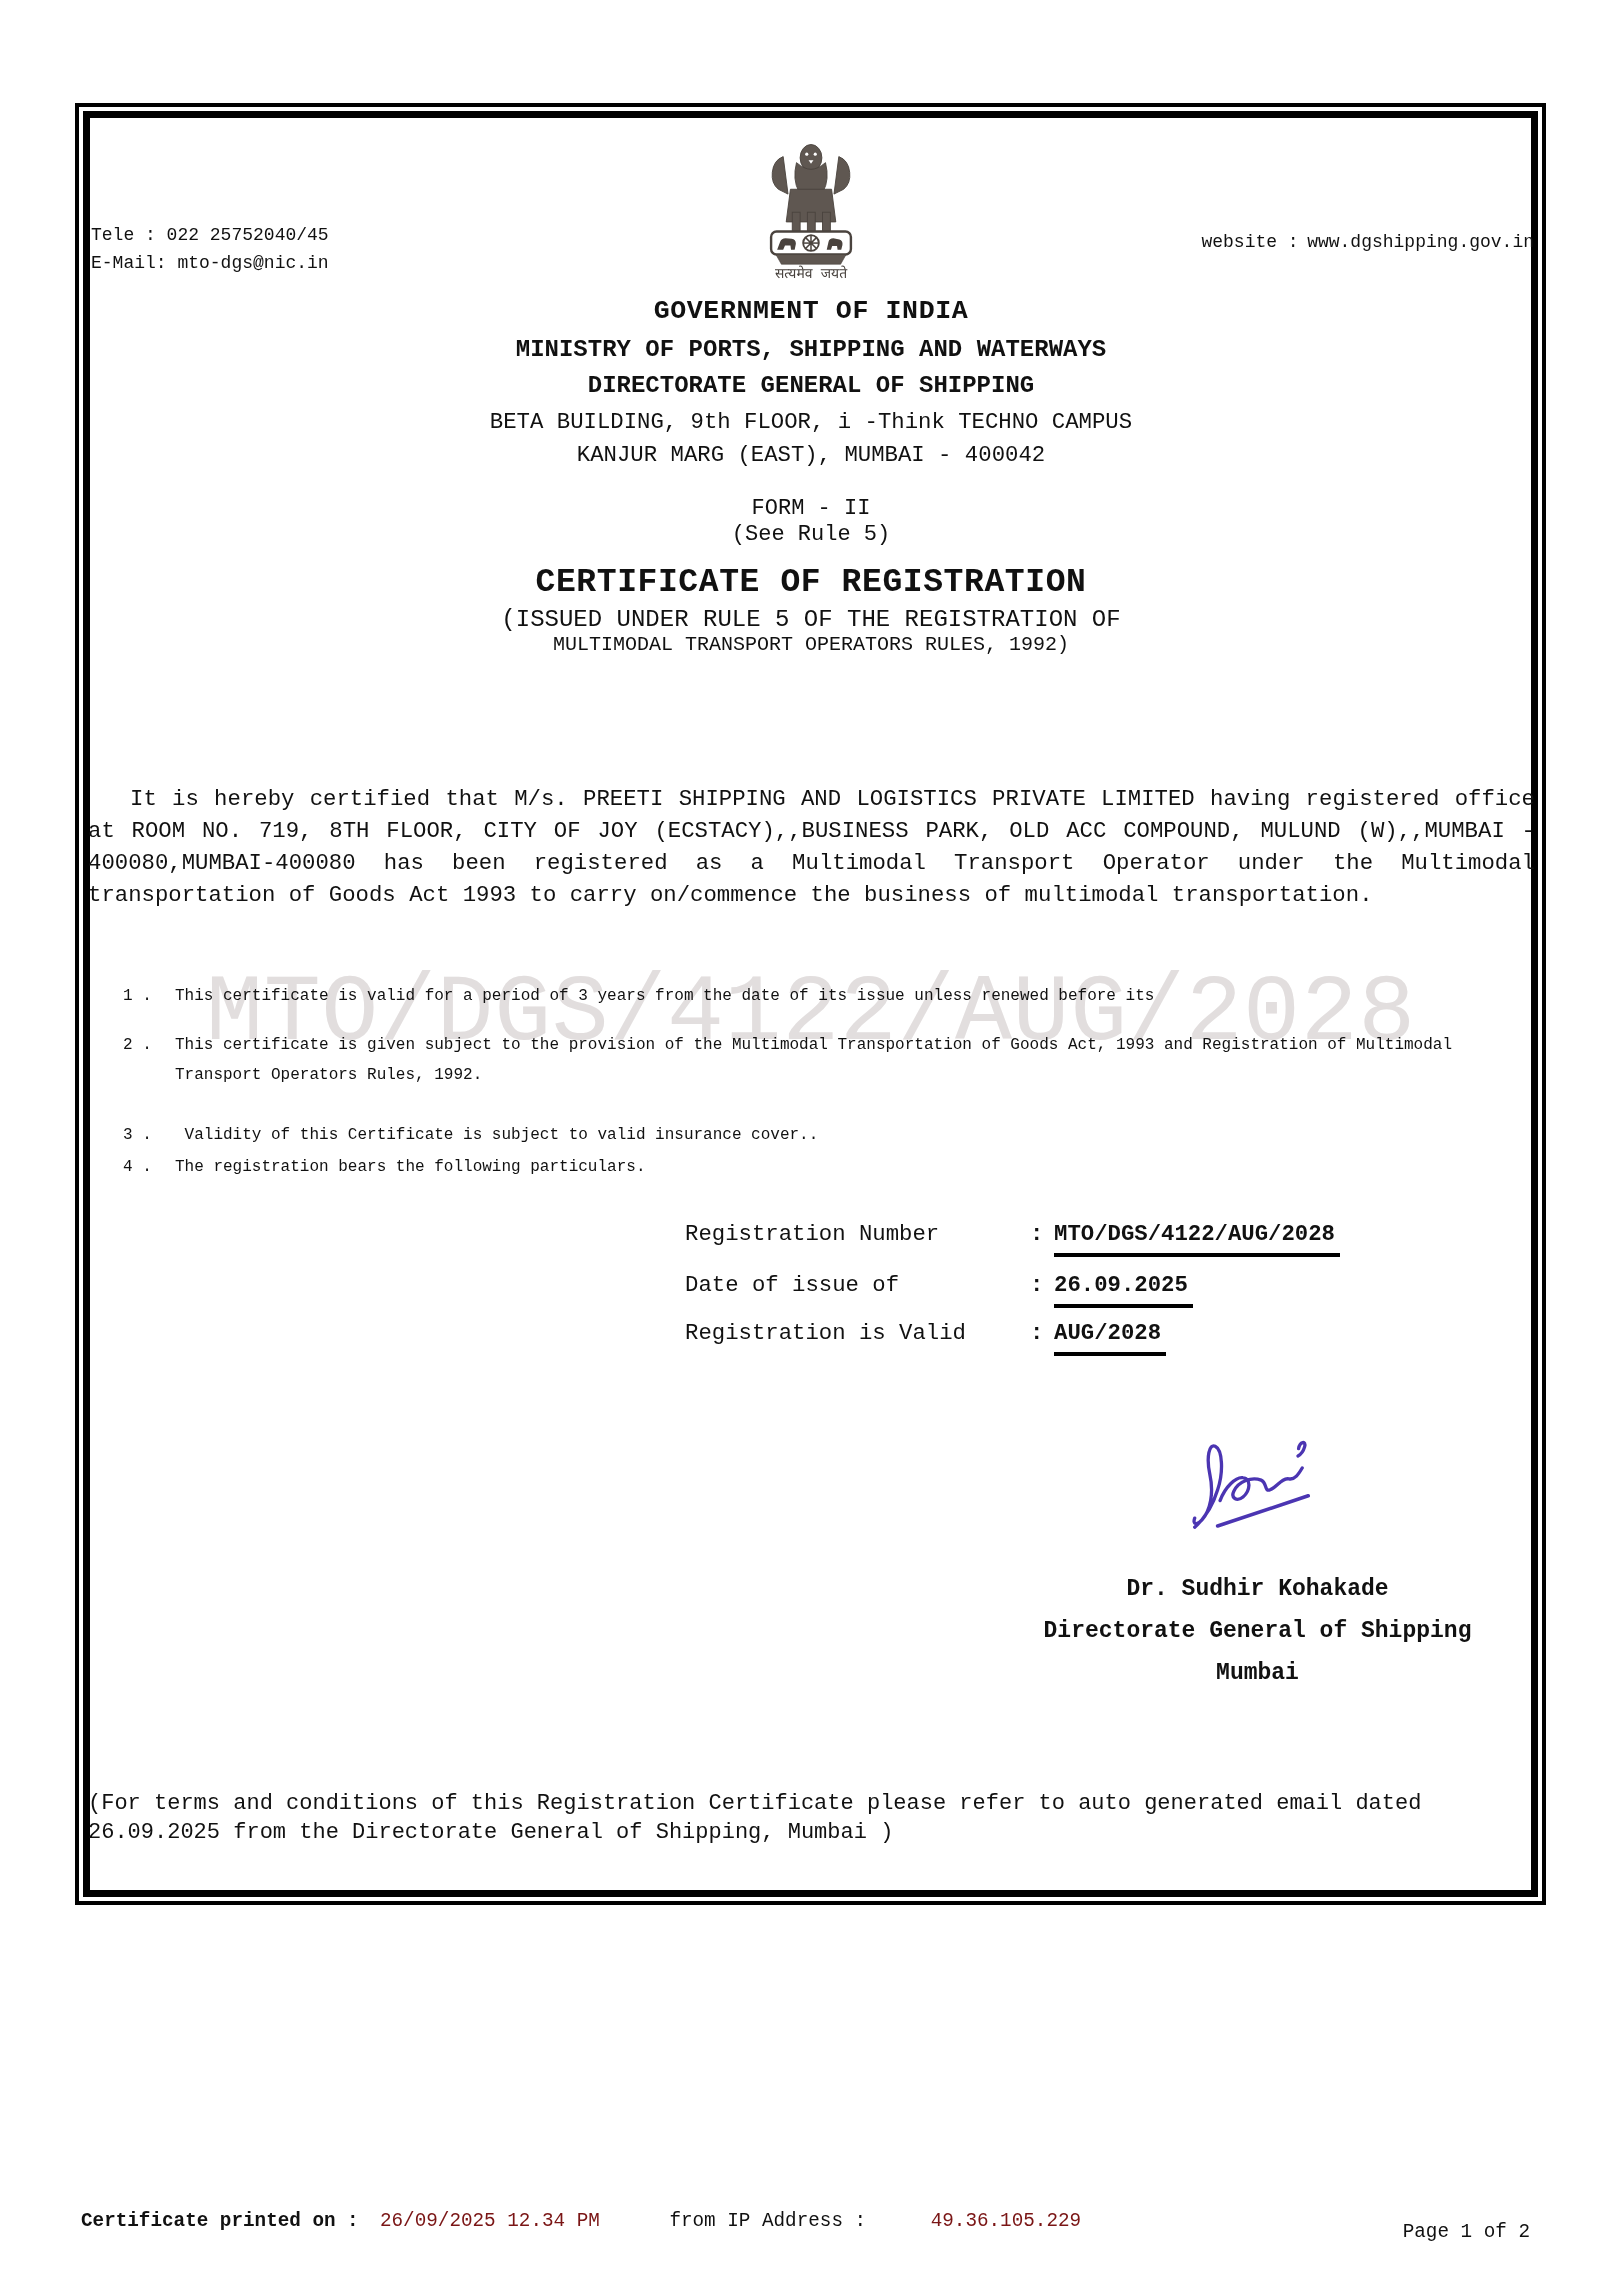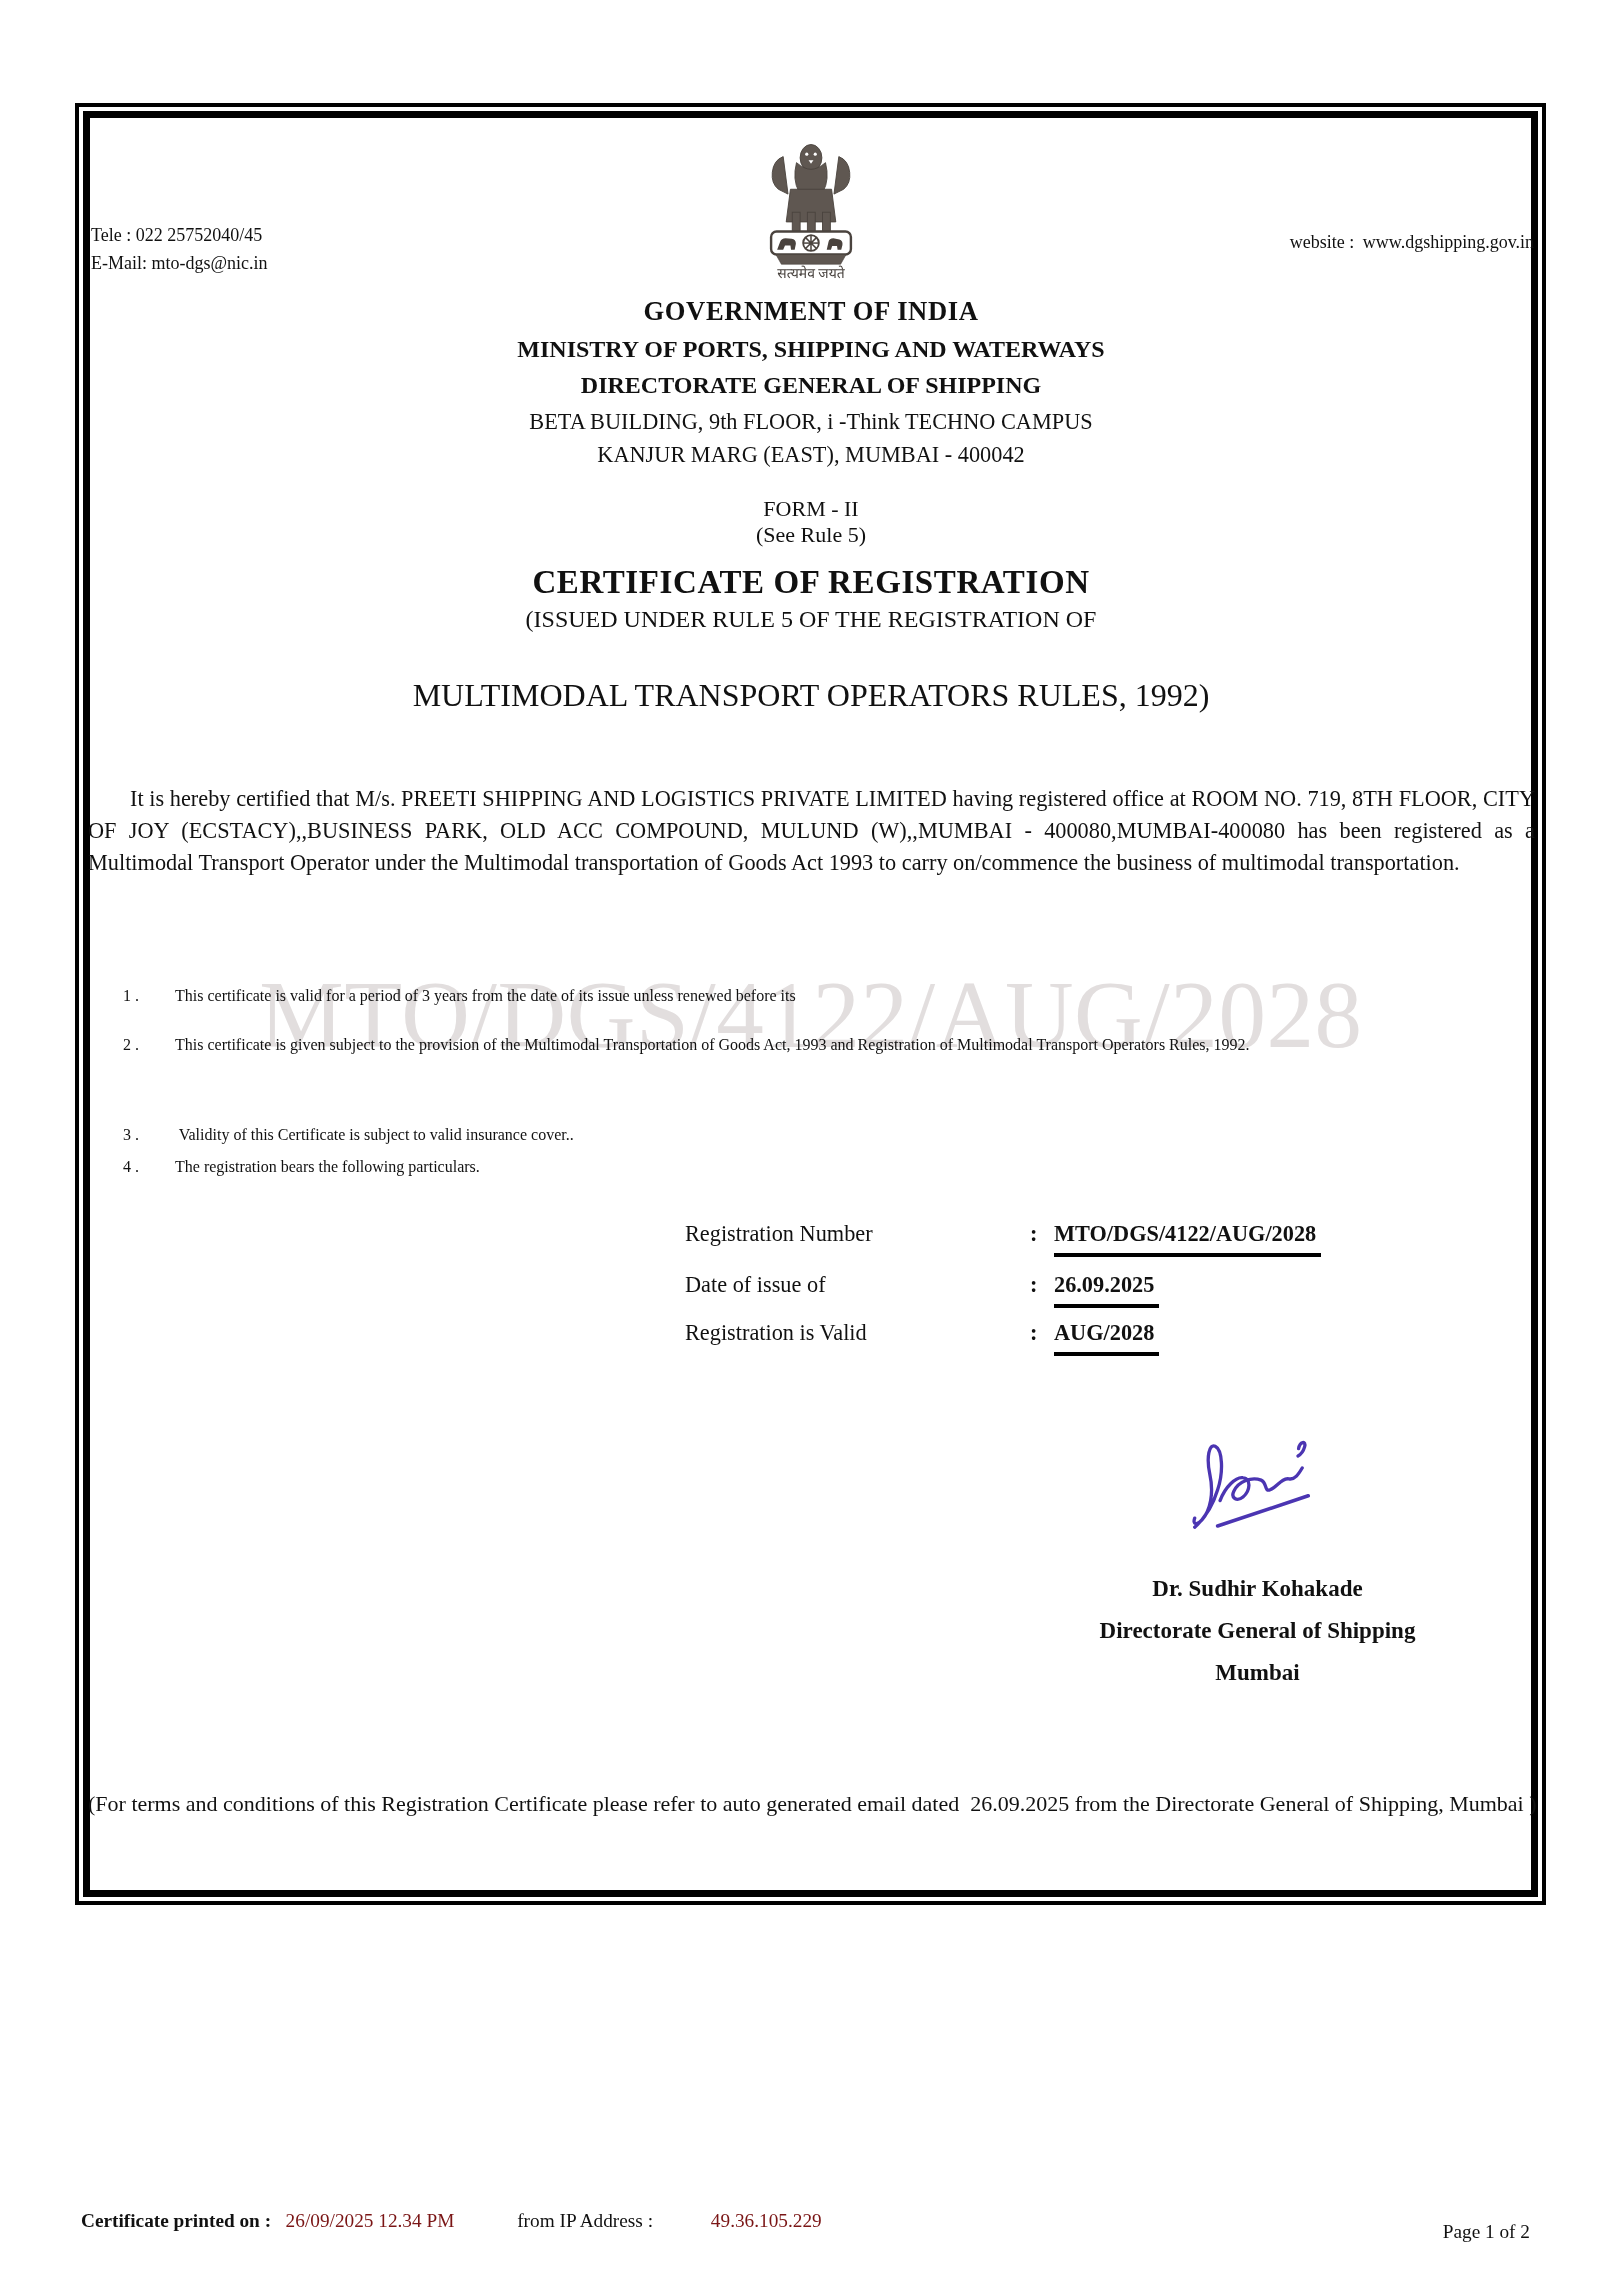--- a/index.html
+++ b/index.html
@@ -1,20 +1,20 @@
 <!DOCTYPE html>
 <html style="font-size:9.7px"><head>
 <meta charset="utf-8">
 <style>
   html,body{margin:0;padding:0;background:#ffffff;}
   .page{
     position:relative;
     width:1622px;height:2295px;
     background:#ffffff;
-    font-family:Liberation Serif, serif;
+    font-family:Liberation Mono, monospace;
     color:#111111;
     overflow:hidden;
   }
   
   .frame{
     position:absolute;left:83px;top:111px;width:1455px;height:1786px;
     border:7.2px solid #000;
     outline:4.2px solid #000;
     outline-offset:4.8px;
     box-sizing:border-box;
@@ -27,21 +27,21 @@
   .emblem{left:50%;top:136px;transform:translateX(-50%);}
   .h-gov{top:296px;font-size:26.6px;font-weight:bold;letter-spacing:0.6px;}
   .h-min{top:336px;font-size:24px;font-weight:bold;}
   .h-dir{top:372px;font-size:24px;font-weight:bold;}
   .h-beta{top:409px;font-size:22.3px;}
   .h-kanjur{top:442px;font-size:22.3px;}
   .form-title{top:496px;font-size:22px;}
   .form-sub{top:522px;font-size:22px;}
   .cert-title{top:564px;font-size:33px;font-weight:bold;letter-spacing:0.6px;}
   .cert-sub1{top:606px;font-size:24px;text-align:center;}
-  .cert-sub2{top:633px;font-size:32px;margin-top:44px;}
+  .cert-sub2{top:633px;font-size:20px;}
   .body-par{
     left:88px;top:783px;width:1447px;
     font-size:22.3px;line-height:32px;text-align:justify;text-indent:42px;
     white-space:pre-wrap;
   }
   .watermark{
     top:960px;font-size:95px;color:#e2dedе;
     color:#e2dede;white-space:nowrap;letter-spacing:0.6px;z-index:0;
   }
   .clauses{z-index:1;}

